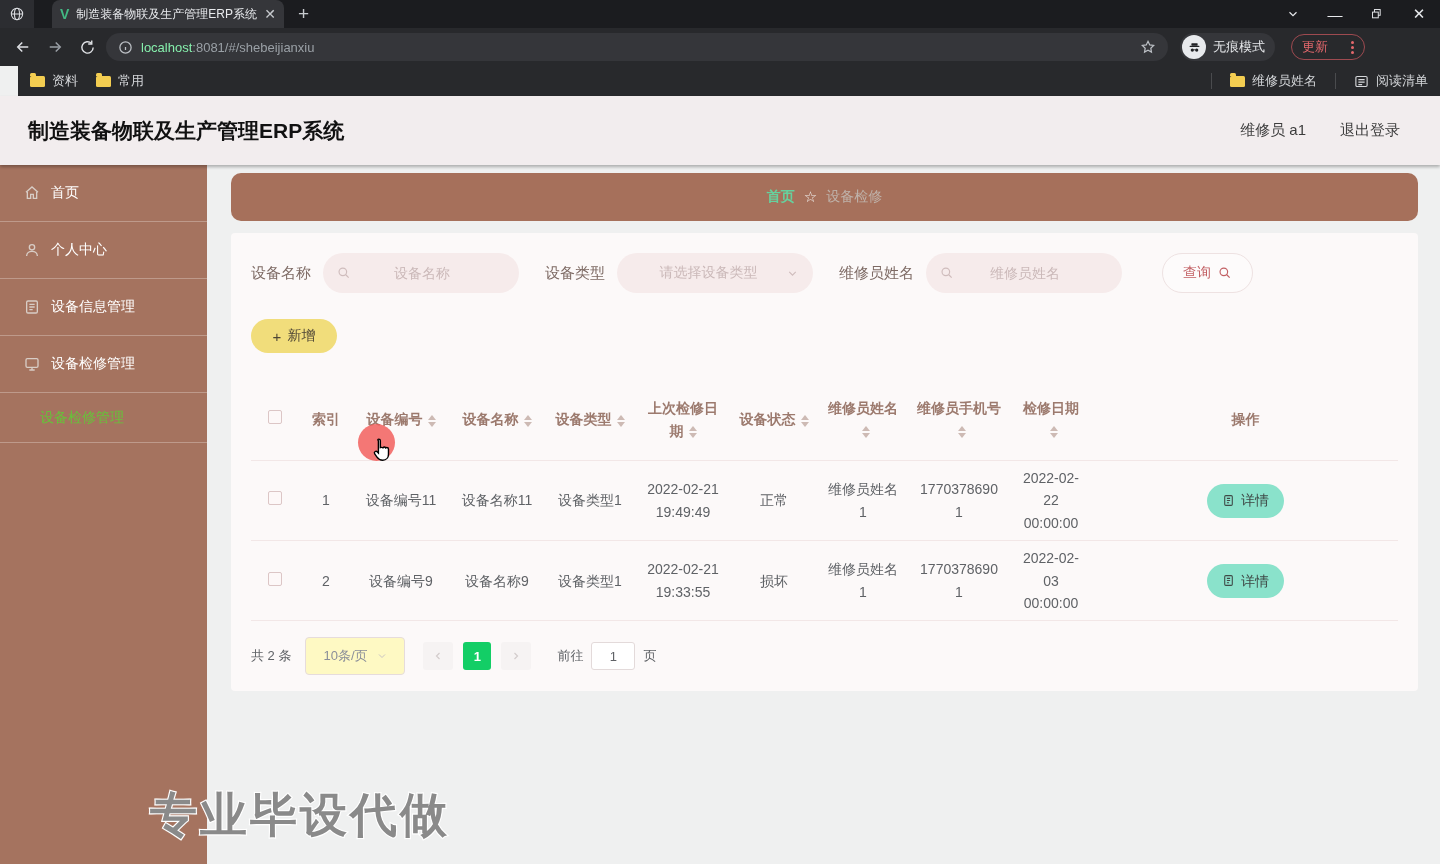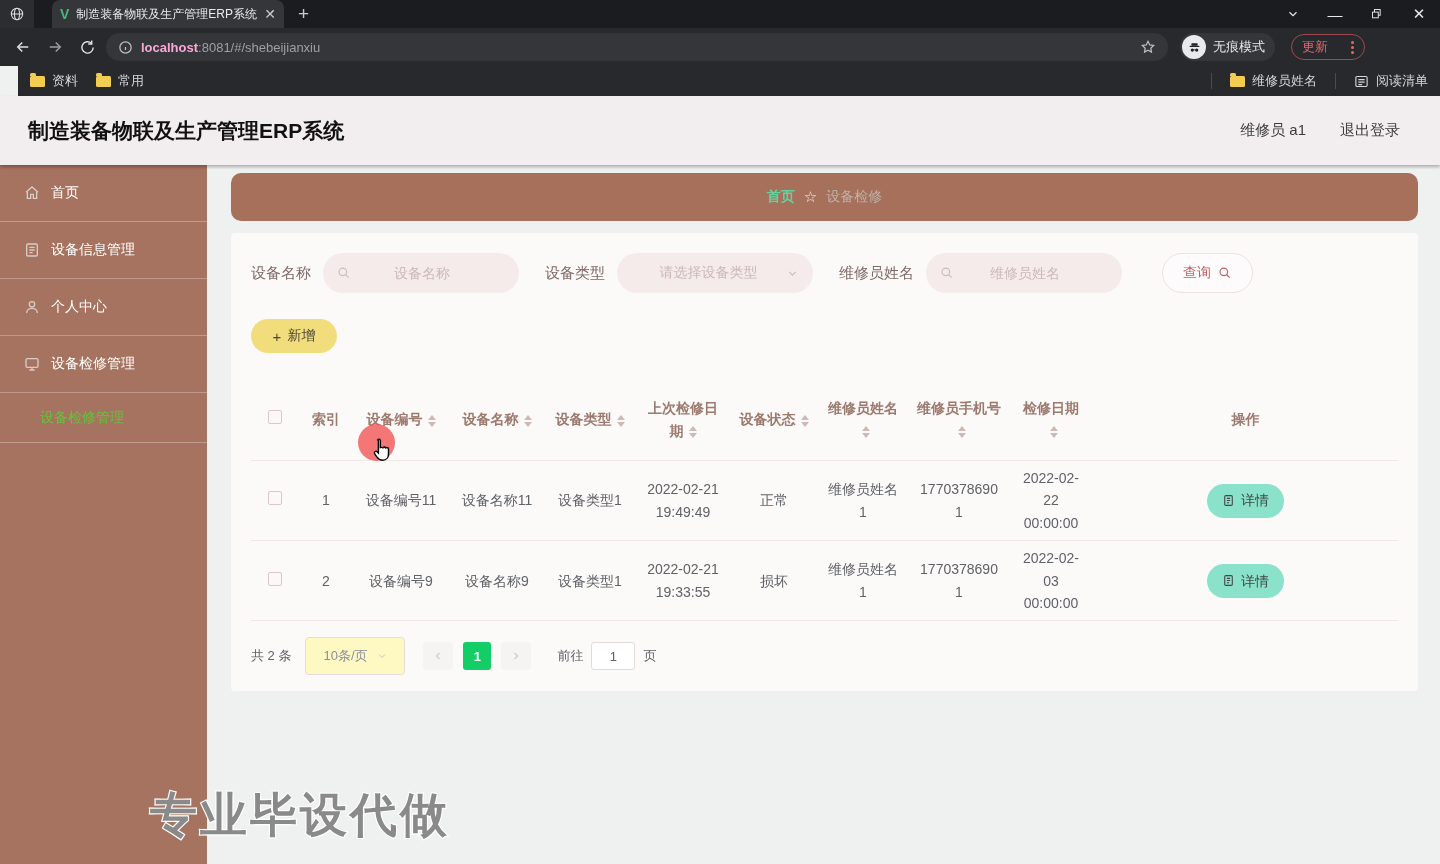--- a/index.html
+++ b/index.html
@@ -17,21 +17,21 @@
   .new-tab { color:#c7cace; font-size:19px; margin-left:14px; }
   .tabstrip .spacer { flex:1; }
   .win-btn { width:42px; height:28px; display:flex; align-items:center; justify-content:center; color:#e8eaed; font-size:15px; }
 
   .toolbar { height:38px; background:#28292c; display:flex; align-items:center; padding:0 10px; gap:6px; }
   .nav-btn { width:26px; height:26px; display:flex; align-items:center; justify-content:center; color:#dfe1e5; }
   .nav-btn.fwd { color:#9aa0a6; }
   .url-pill { flex:1; max-width:1062px; height:28px; background:#35363a; border-radius:14px; display:flex; align-items:center; padding:0 12px; gap:8px; }
   .url-info { color:#bdc1c6; display:flex; align-items:center; }
   .url-text { font-size:13px; color:#9aa0a6; flex:1; white-space:nowrap; overflow:hidden; }
-  .url-host { color:#f9a8d4; font-weight:bold; }
+  .url-host { color:#86efac; font-weight:normal; }
   .url-star { color:#bdc1c6; display:flex; align-items:center; }
   .incog-chip { display:flex; align-items:center; gap:7px; background:#35363a; border-radius:14px; padding:2px 10px 2px 2px; margin-left:6px; }
   .incog-icon { width:24px; height:24px; border-radius:50%; background:#e8eaed; display:flex; align-items:center; justify-content:center; }
   .incog-label { color:#e8eaed; font-size:13px; }
   .update-btn { margin-left:10px; border:1px solid #9e4a50; border-radius:14px; height:26px; display:flex; align-items:center; gap:23px; padding:0 10px; }
   .update-label { color:#e4686c; font-size:13px; }
   .kebab { color:#e4686c; font-size:13px; letter-spacing:0; line-height:5px; display:flex; flex-direction:column; gap:2px; }
   .kebab i { width:3px; height:3px; border-radius:50%; background:#e4686c; }
 
   .bookmarks { height:30px; background:#28292c; display:flex; align-items:center; padding:0 12px; gap:18px; color:#d5d7da; font-size:13px;margin-left:18px; }
@@ -246,34 +246,34 @@
           <svg width="16" height="16" viewBox="0 0 24 24" fill="none" stroke="currentColor" stroke-width="2">
               <path d="M3 11l9-8 9 8"></path>
               <path d="M5 10v10h5v-6h4v6h5V10"></path>
             </svg>
         </span>
         <span>首页</span>
       </div>
       <div class="side-item">
         <span class="s-icon">
           <svg width="16" height="16" viewBox="0 0 24 24" fill="none" stroke="currentColor" stroke-width="2">
+              <circle cx="12" cy="8" r="4"></circle>
+              <path d="M4 21c0-4.4 3.6-7 8-7s8 2.6 8 7"></path>
+            </svg>
+        </span>
+        <span>个人中心</span>
+      </div>
+      <div class="side-item">
+        <span class="s-icon">
+          <svg width="16" height="16" viewBox="0 0 24 24" fill="none" stroke="currentColor" stroke-width="2">
               <rect x="4" y="3" width="16" height="18" rx="2"></rect>
               <path d="M8 8h8M8 12h8M8 16h5"></path>
             </svg>
         </span>
         <span>设备信息管理</span>
-      </div>
-      <div class="side-item">
-        <span class="s-icon">
-          <svg width="16" height="16" viewBox="0 0 24 24" fill="none" stroke="currentColor" stroke-width="2">
-              <circle cx="12" cy="8" r="4"></circle>
-              <path d="M4 21c0-4.4 3.6-7 8-7s8 2.6 8 7"></path>
-            </svg>
-        </span>
-        <span>个人中心</span>
       </div>
       <div class="side-item">
         <span class="s-icon">
           <svg width="16" height="16" viewBox="0 0 24 24" fill="none" stroke="currentColor" stroke-width="2">
               <rect x="3" y="4" width="18" height="13" rx="2"></rect>
               <path d="M8 21h8M12 17v4"></path>
             </svg>
         </span>
         <span>设备检修管理</span>
       </div>

